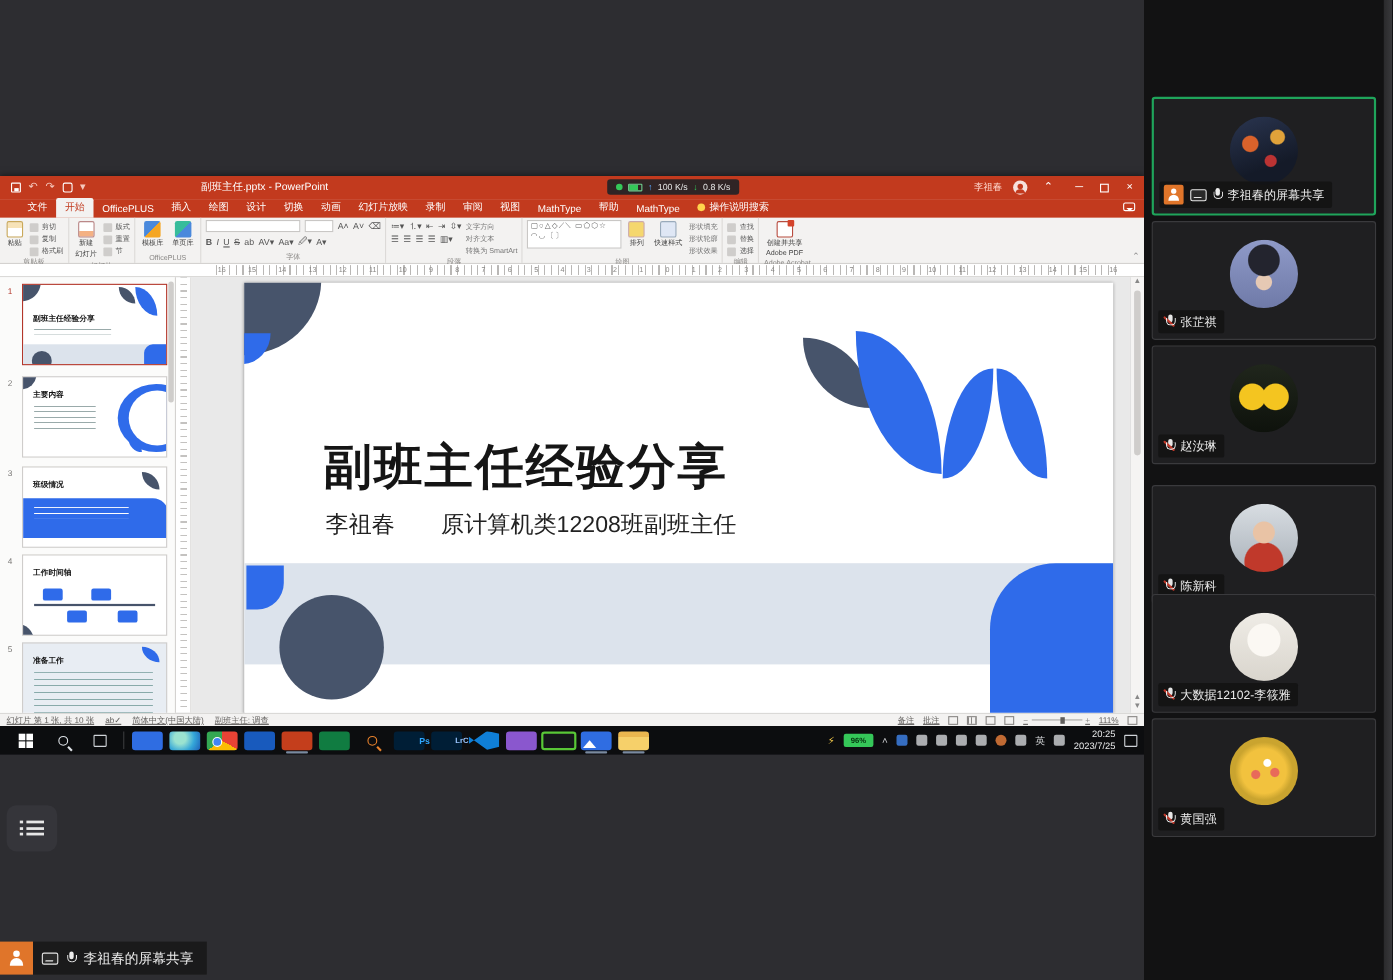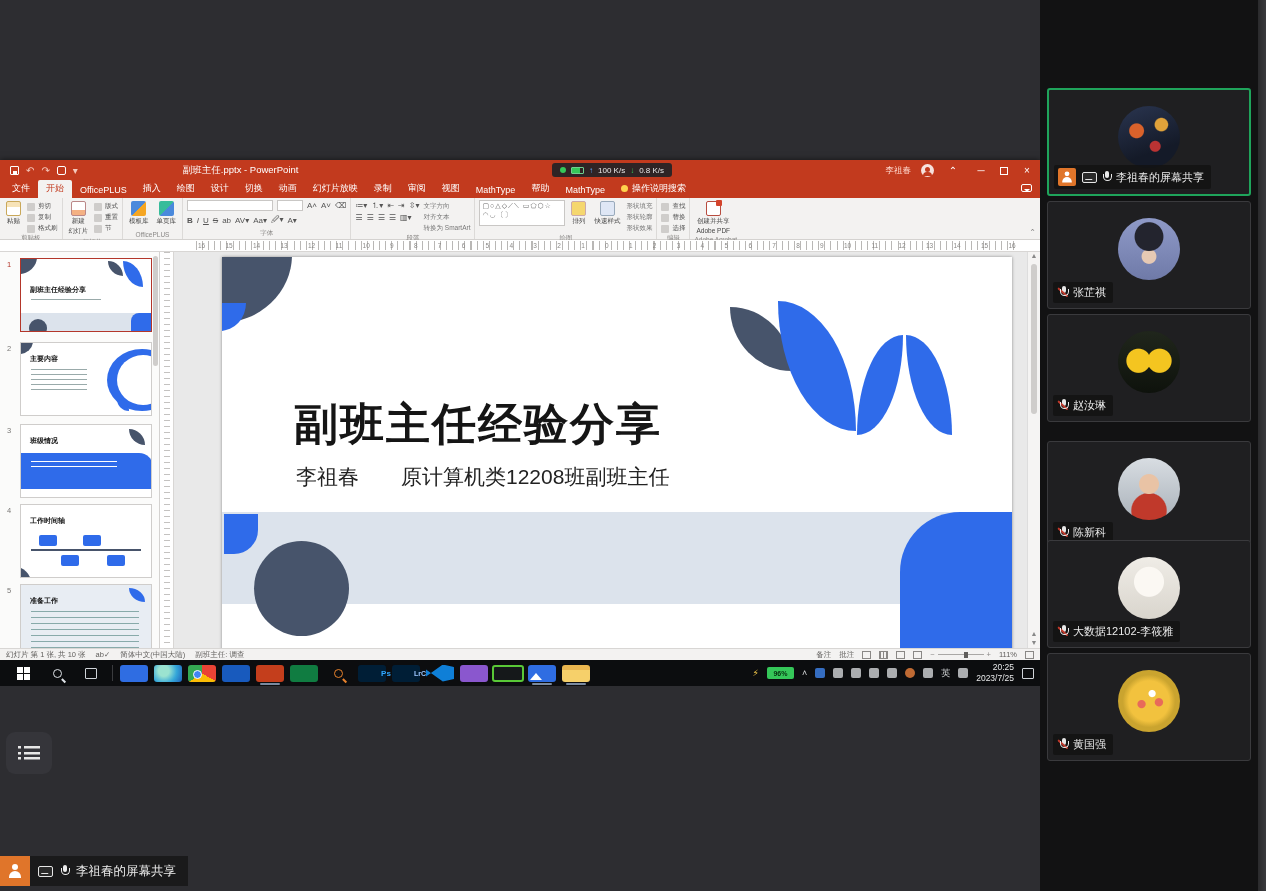--- a/index.html
+++ b/index.html
@@ -25,21 +25,21 @@
   .up-a{color:#5aa7ff;font-size:8px;}
   .dn-a{color:#35c759;font-size:8px;}
   .tb-right{margin-left:auto;display:flex;align-items:center;gap:10px;}
   .tb-user{font-size:8.5px;color:#ffd9cf;}
   .tb-av{width:13px;height:13px;border-radius:50%;background:rgba(255,255,255,.85);position:relative;}
   .tb-av::before{content:'';position:absolute;left:4px;top:2.5px;width:5px;height:5px;border-radius:50%;background:#c23a1e;}
   .tb-av::after{content:'';position:absolute;left:2px;top:8px;width:9px;height:4px;border-radius:4px 4px 0 0;background:#c23a1e;}
   .tb-ctrl{font-size:10px;color:#fff;width:18px;text-align:center;}
   .tb-restore{width:8px;height:8px;border:1.2px solid #fff;display:inline-block;}
 
-  .tabsrow{height:17px;background:#c23a1e;display:flex;align-items:flex-end;padding-left:4px;position:relative;}
+  .tabsrow{height:17px;background:#c23a1e;display:flex;align-items:flex-end;padding-left:17px;position:relative;}
   .rtab{font-size:9px;color:#fff;padding:2px 8px 3px;white-space:nowrap;}
   .rtab.sel{background:#f3f2f1;color:#c23a1e;border-radius:2px 2px 0 0;}
   .tellme{display:flex;align-items:center;gap:4px;}
   .bulb{width:7px;height:7px;border-radius:50%;background:#ffd34d;display:inline-block;}
   .chatbub{position:absolute;right:8px;top:3px;width:11px;height:8px;border:1.3px solid #fff;border-radius:2px;}
   .chatbub::after{content:'';position:absolute;left:2px;bottom:-4px;border:3px solid transparent;border-top-color:#fff;}
 
   .ribbon{height:42px;background:#f3f2f1;display:flex;border-bottom:1px solid #d4d2d0;position:relative;}
   .rgroup{display:flex;flex-direction:column;border-right:1px solid #dcdad8;padding:2px 4px 0;position:relative;}
   .rg-body{flex:1;display:flex;align-items:flex-start;gap:4px;}
@@ -84,21 +84,21 @@
     background-image:repeating-linear-gradient(#c4c2c0 0 1px,transparent 1px 6px);background-position:4px 0;background-size:6px 100%;background-repeat:repeat-y;}
   .canvas{flex:1;background:#e9e9e9;position:relative;overflow:hidden;}
   .slide{position:absolute;left:48px;top:5px;width:790px;height:444px;background:#fff;box-shadow:0 0 3px rgba(0,0,0,.4);overflow:hidden;}
   .sl-title{position:absolute;left:72px;top:138px;font-size:44px;font-weight:bold;color:#151515;letter-spacing:2px;white-space:nowrap;}
   .sl-sub{position:absolute;left:74px;top:206px;font-size:21px;color:#222;white-space:nowrap;}
   .vscroll{width:13px;background:#f5f4f3;border-left:1px solid #ddd;position:relative;font-size:7px;color:#888;text-align:center;}
   .vs-up{position:absolute;top:0;left:0;right:0;}
   .vs-thumb{position:absolute;left:3px;right:3px;top:12px;height:150px;background:#cfcdcb;border-radius:3px;}
   .vs-btns{position:absolute;bottom:2px;left:0;right:0;display:flex;flex-direction:column;gap:2px;}
 
-  .statusbar{height:12px;background:#f3f2f1;border-top:1px solid #d8d6d4;display:flex;align-items:center;font-size:7.5px;color:#605e5c;padding:0 6px;gap:10px;white-space:nowrap;}
+  .statusbar{height:12px;background:#f3f2f1;border-top:1px solid #d8d6d4;display:flex;align-items:center;font-size:7.5px;color:#605e5c;padding:0 6px;gap:10px;white-space:nowrap;text-decoration:underline;}
   .st-right{margin-left:auto;display:flex;align-items:center;gap:8px;}
   .viewico{width:9px;height:8px;border:1px solid #8a8886;display:inline-block;}
   .viewico.grid{background:repeating-linear-gradient(90deg,#8a8886 0 1px,transparent 1px 3px);}
   .zslider{display:flex;align-items:center;gap:3px;color:#8a8886;}
   .ztrack{width:46px;height:1px;background:#a9a7a5;position:relative;}
   .zknob{position:absolute;left:26px;top:-2.5px;width:4px;height:6px;background:#605e5c;}
 
   
   .taskbar{position:absolute;left:0;top:500px;width:1040px;height:26px;background:#0c0d0f;display:flex;align-items:center;padding:0 6px;gap:0;}
   .tk{width:34px;height:26px;display:flex;align-items:center;justify-content:center;position:relative;flex:none;}

